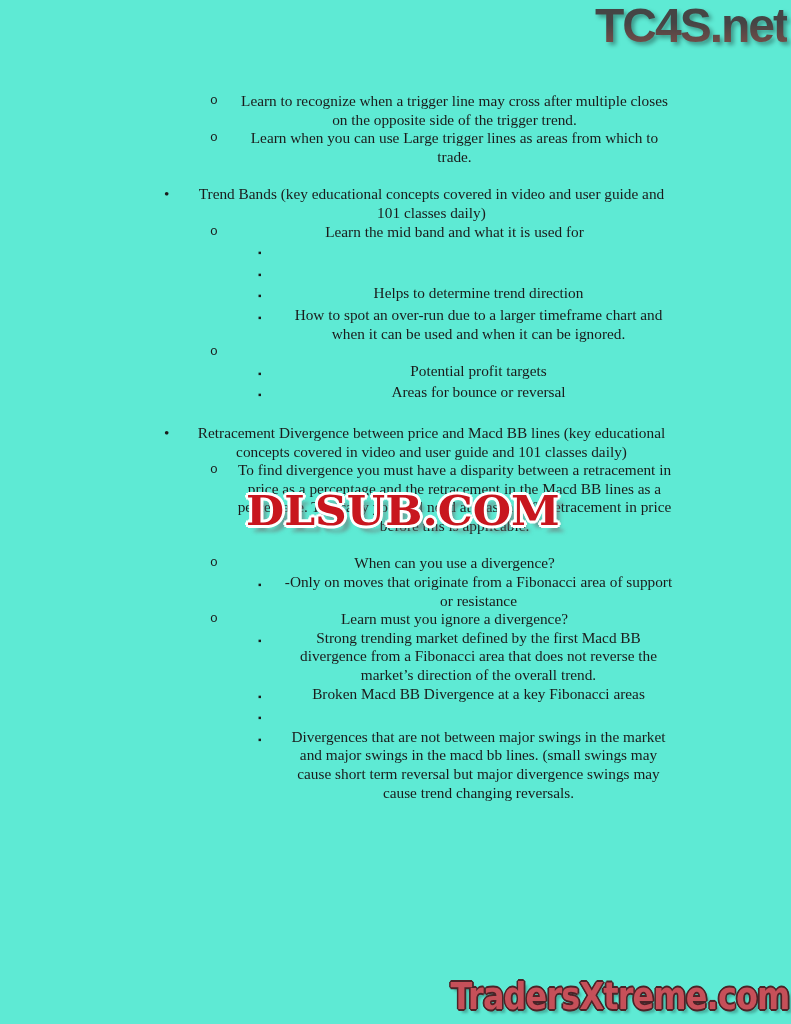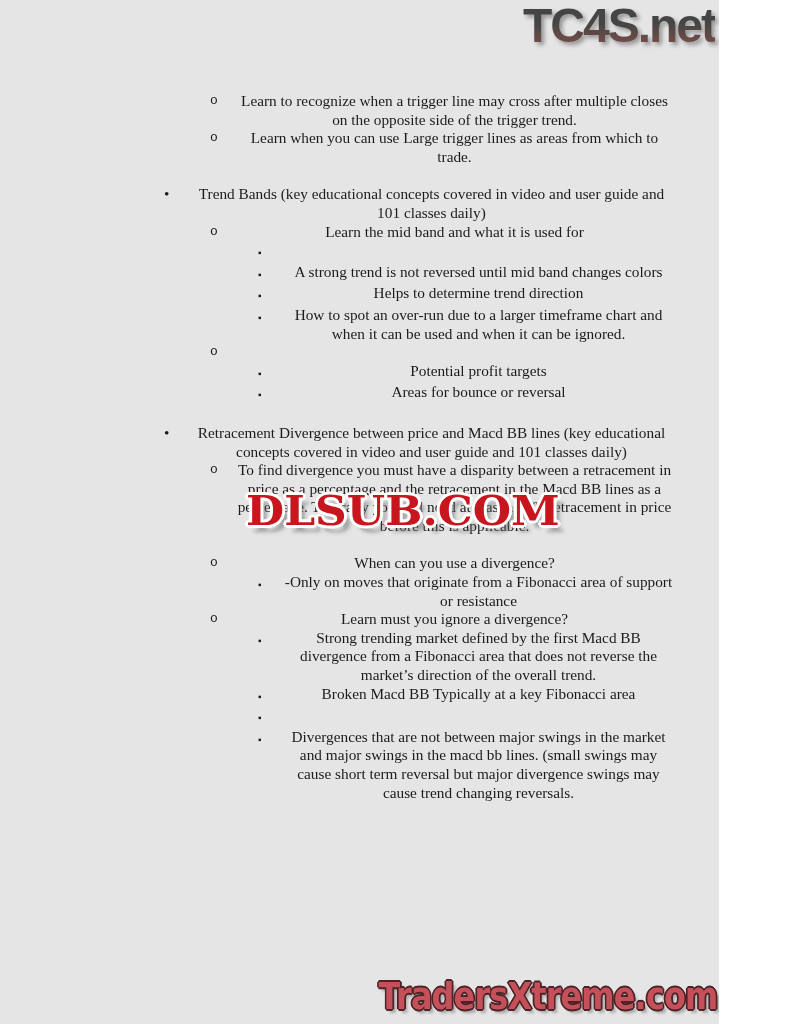--- a/index.html
+++ b/index.html
@@ -1,20 +1,20 @@
 <!DOCTYPE html>
 <html style="--text: #1b1b1b; --logo-gray: #454545; --logo-brown: #8d6157; --watermark-red: #c8161e; --footer-red: #c65059; --footer-outline: #4b2428;"><head>
 <meta charset="utf-8">
 <style>
   html, body { margin: 0; padding: 0; background: #ffffff; }
   .page {
     position: relative;
-    width: 719px;
+    width: 791px;
     height: 1024px;
-    background: #e5e5e5;
+    background: #5eead4;
     overflow: hidden;
     font-family: "Liberation Serif", serif;
   }
 
   
   .logo-top {
     position: absolute;
     top: -2px;
     right: 4px;
     font-family: "Liberation Sans", sans-serif;
@@ -126,21 +126,20 @@
       </div>
       <div class="item lvl2">
         <span class="marker">o</span>
         <span class="txt">Learn the mid band and what it is used for</span>
       </div>
       <div class="item lvl3">
         <span class="marker">▪</span>
       </div>
       <div class="item lvl3">
         <span class="marker">▪</span>
-        <span class="txt">A strong trend is not reversed until mid band changes colors</span>
       </div>
       <div class="item lvl3">
         <span class="marker">▪</span>
         <span class="txt">Helps to determine trend direction</span>
       </div>
       <div class="item lvl3">
         <span class="marker">▪</span>
         <span class="txt">How to spot an over-run due to a larger timeframe chart and when it can be used and when it can be ignored.</span>
       </div>
       <div class="item lvl2">
@@ -173,21 +172,21 @@
       <div class="item lvl2">
         <span class="marker">o</span>
         <span class="txt">Learn must you ignore a divergence?</span>
       </div>
       <div class="item lvl3">
         <span class="marker">▪</span>
         <span class="txt">Strong trending market defined by the first Macd BB divergence from a Fibonacci area that does not reverse the market’s direction of the overall trend.</span>
       </div>
       <div class="item lvl3">
         <span class="marker">▪</span>
-        <span class="txt">Broken Macd BB Typically at a key Fibonacci area</span>
+        <span class="txt">Broken Macd BB Divergence at a key Fibonacci areas</span>
       </div>
       <div class="item lvl3">
         <span class="marker">▪</span>
       </div>
       <div class="item lvl3">
         <span class="marker">▪</span>
         <span class="txt">Divergences that are not between major swings in the market and major swings in the macd bb lines. (small swings may cause short term reversal but major divergence swings may cause trend changing reversals.</span>
       </div>
     </div>
 

